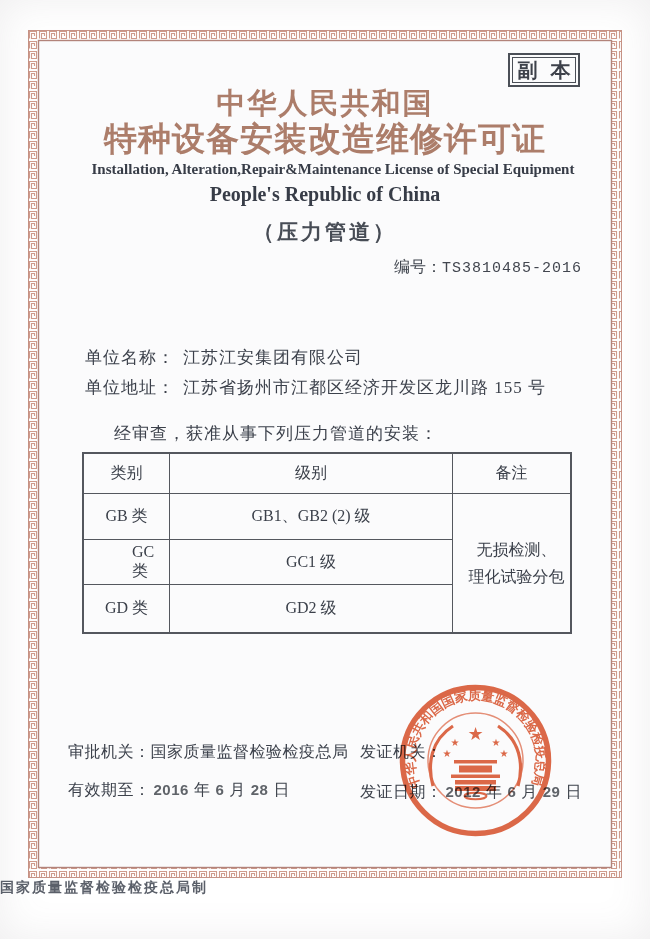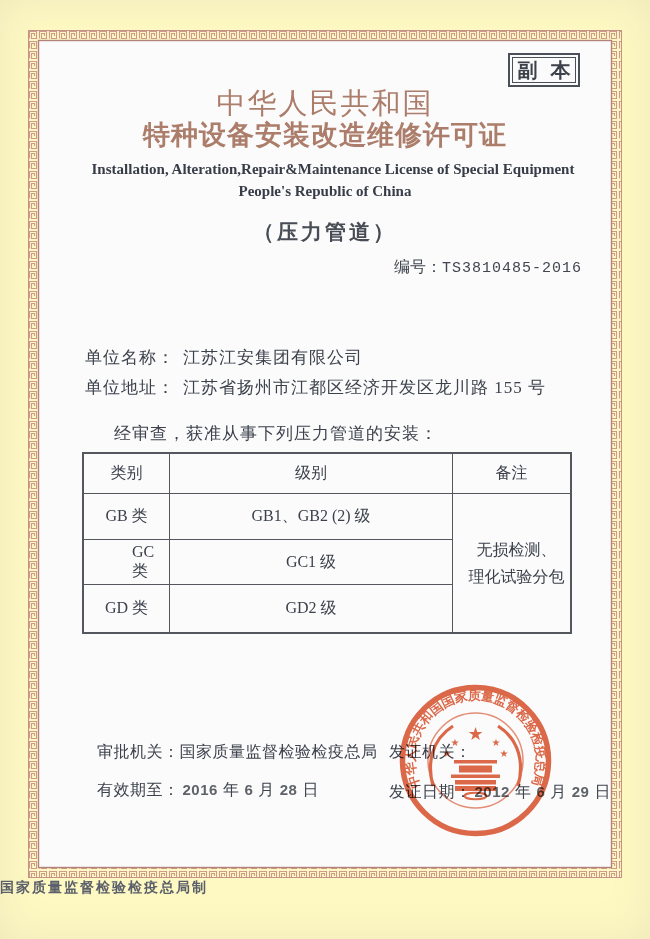--- a/index.html
+++ b/index.html
@@ -1,44 +1,44 @@
 <!DOCTYPE html>
 <html><head>
 <meta charset="utf-8">
 <style>
   html,body{margin:0;padding:0;background:#e9e8ea;}
   .page{
     position:relative;width:650px;height:939px;margin:0 auto;
-    background:#fef9c3;
+    background:#ffffff;
     font-family:"Liberation Serif","DejaVu Serif",serif;
     color:#3e434c;overflow:hidden;
     box-shadow:inset 0 0 40px rgba(120,115,125,.12);
   }
   .inner-paper{position:absolute;left:38px;top:40px;width:574px;height:828px;background:#fbfbfc;}
   .frame{position:absolute;left:28px;top:30px;width:594px;height:848px;pointer-events:none;}
 
   .badge{
     position:absolute;left:508px;top:53px;width:72px;height:34px;
     border:2px solid #4b4f57;box-sizing:border-box;display:flex;align-items:center;justify-content:center;
     background:#fbfbfc;
   }
   .badge-inner{
     position:absolute;inset:2px;border:1px solid #4b4f57;
     display:flex;align-items:center;justify-content:center;
   }
   .badge-text{font-size:20px;font-weight:bold;color:#3d414a;letter-spacing:4px;padding-left:4px;}
 
   .title-cn{position:absolute;left:0;top:84px;width:650px;text-align:center;
-    font-size:29px;font-weight:normal;color:#ac7d6a;letter-spacing:2px;}
+    font-size:29px;font-weight:bold;color:#ac7d6a;letter-spacing:2px;}
   .title-license{position:absolute;left:0;top:117px;width:650px;text-align:center;
-    font-size:27px;font-weight:bold;color:#ac7d6a;letter-spacing:1px;}
+    font-size:33px;font-weight:bold;color:#ac7d6a;letter-spacing:1px;}
   .eng1{position:absolute;left:8px;top:161px;width:650px;text-align:center;
     font-size:15px;font-weight:bold;color:#373c47;}
   .eng2{position:absolute;left:0;top:183px;width:650px;text-align:center;
-    font-size:15px;font-weight:bold;color:#373c47;}
+    font-size:20px;font-weight:bold;color:#373c47;}
   .scope{position:absolute;left:0;top:218px;width:650px;text-align:center;
     font-size:21px;font-weight:600;color:#474c55;letter-spacing:3px;}
 
   .license-no{position:absolute;right:68px;top:257px;font-size:16px;color:#3f444d;}
   .license-no .no{font-family:"Liberation Mono","DejaVu Sans Mono",monospace;font-size:15px;letter-spacing:1px;color:#42464f;}
 
   .field{position:absolute;font-size:17px;color:#3c414b;letter-spacing:1px;}
   .f-name{left:85px;top:322px;margin-top:24px;}
   .f-addr{left:85px;top:357px;margin-top:19px;}
   .field .lbl{margin-right:8px;}
@@ -52,21 +52,21 @@
     font-size:16px;color:#3b404a;
   }
   .lic-table .c{display:flex;align-items:center;justify-content:center;box-sizing:border-box;}
   .bb{border-bottom:1px solid #54575e;}
   .br{border-right:1px solid #54575e;}
   .remark-cell{
     grid-column:3;grid-row:2 / 5;display:flex;flex-direction:column;justify-content:center;
     align-items:flex-start;padding-left:10px;box-sizing:border-box;line-height:1.7;
   }
 
-  .bot-label{position:absolute;font-size:16px;color:#3c414b;letter-spacing:.5px;margin-left:29px;}
+  .bot-label{position:absolute;font-size:16px;color:#3c414b;letter-spacing:.5px;}
   .l-approve{left:68px;top:742px;}
   .l-issuer{left:360px;top:742px;}
   .l-valid{left:68px;top:780px;}
   .l-issuedate{left:360px;top:782px;}
   .dt{white-space:nowrap;}
   .dt .num{font-family:"Liberation Sans","DejaVu Sans",sans-serif;font-size:15px;font-weight:700;color:#5f6369;margin:0 3px;}
   .dt .cjk{font-size:16px;color:#3f444d;margin:0 2px;}
 
   .seal{position:absolute;left:397px;top:682px;width:157px;height:157px;mix-blend-mode:multiply;opacity:.9;}
 

